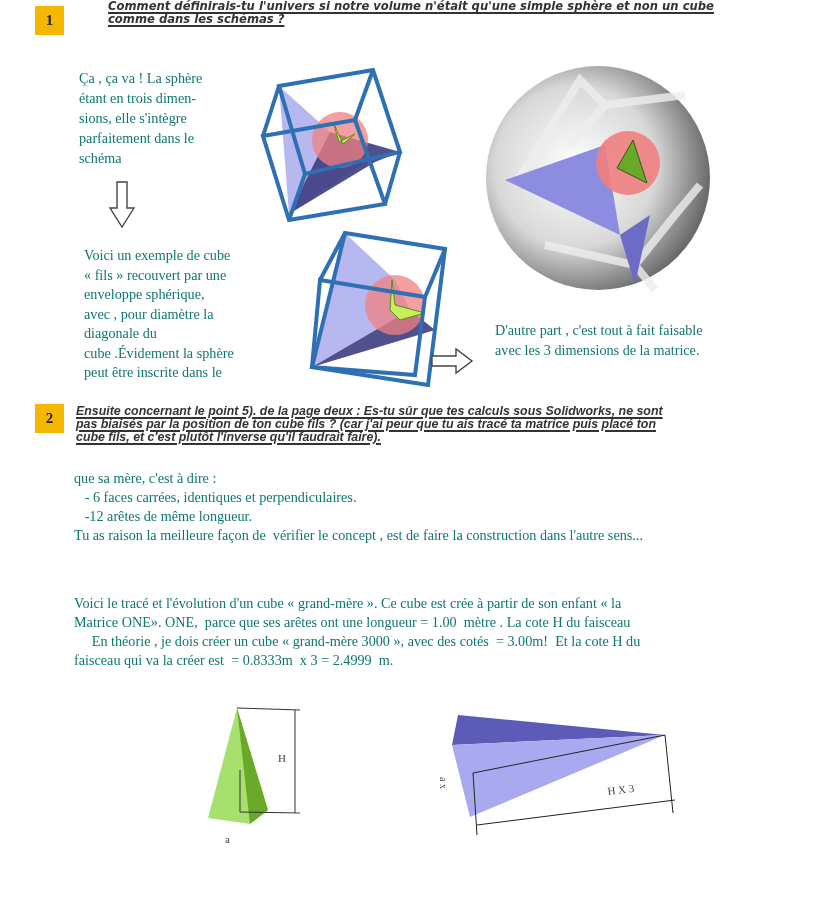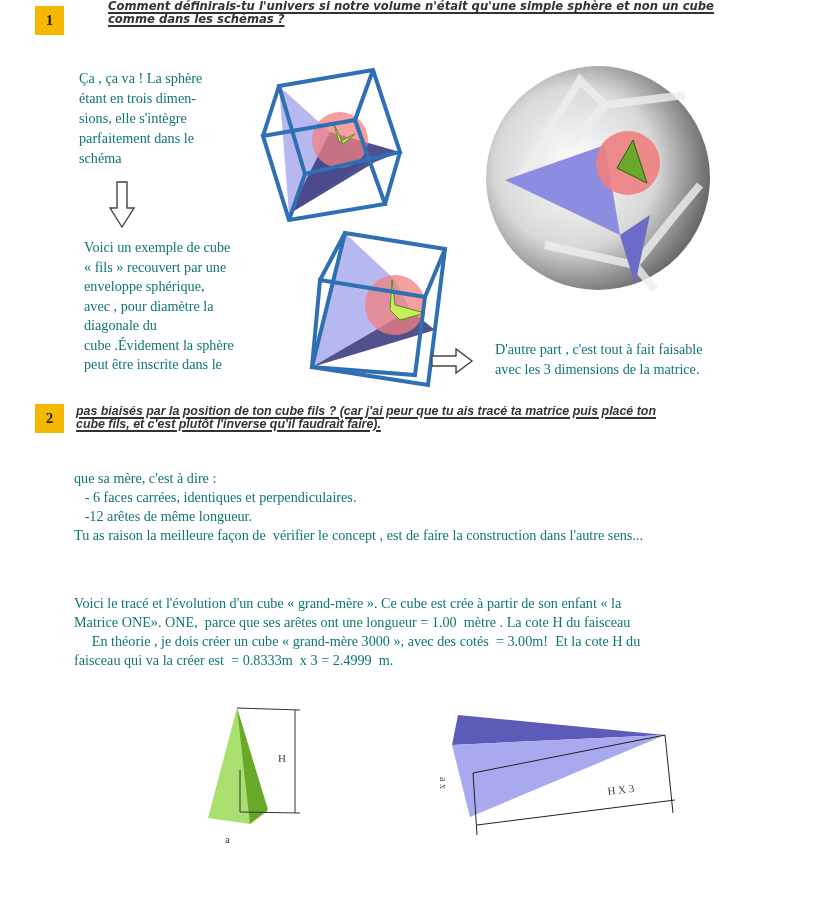--- a/index.html
+++ b/index.html
@@ -27,21 +27,21 @@
   <div>étant en trois dimen-</div>
   <div>sions,  elle s'intègre</div>
   <div>parfaitement dans le</div>
   <div>schéma</div>
 </div>
 
 <svg class="abs" style="left:108px;top:180px;" width="28" height="50">
   <path d="M9 2 H19 V28 H26 L14 47 L2 28 H9 Z" fill="#fff" stroke="#444" stroke-width="1.4"></path>
 </svg>
 
-<div class="abs serif lines" style="left:84px;top:238px;line-height:19.5px;">
+<div class="abs serif lines" style="left:84px;top:246px;line-height:19.5px;">
   <div>Voici un exemple de cube</div>
   <div>« fils » recouvert par une</div>
   <div>enveloppe sphérique,</div>
   <div>avec , pour diamètre la</div>
   <div>diagonale du</div>
   <div>cube .Évidement la sphère</div>
   <div>peut  être inscrite dans le</div>
 </div>
 
 <svg class="abs" style="left:255px;top:62px;" width="150" height="160">
@@ -90,29 +90,30 @@
     <polyline points="120,40 85,80"></polyline>
     <polyline points="150,200 190,150 215,120"></polyline>
     <polyline points="60,180 150,200 170,225"></polyline>
   </g>
   <polygon points="20,115 120,80 135,170" fill="#8c8ce0"></polygon>
   <polygon points="135,170 165,150 150,220" fill="#6c6cc8"></polygon>
   <circle cx="143" cy="98" r="32" fill="#f08080" opacity="0.9"></circle>
   <polygon points="148,75 162,118 132,103" fill="#6aa82a" stroke="#2e5a10" stroke-width="1"></polygon>
 </svg>
 
-<div class="abs serif lines" style="left:495px;top:320px;line-height:20px;margin-top:19px;">
+<div class="abs serif lines" style="left:495px;top:320px;line-height:20px;">
   <div>D'autre part , c'est tout à fait faisable</div>
   <div>avec les 3 dimensions de la matrice.</div>
 </div>
 
 <div class="badge" style="left:35px;top:404px;">
     <span>2</span>
   </div>
 <div class="qtitle" style="left:76px;top:405px;font-family:'Liberation Sans',sans-serif;font-size:12.4px;line-height:13px;">
+  <div>Ensuite concernant le point 5). de la page deux : Es-tu sûr que tes calculs sous Solidworks, ne sont</div>
   <div>pas biaisés par la position de ton cube fils ? (car j'ai peur que tu ais tracé ta matrice puis placé ton</div>
   <div>cube fils, et c'est plutôt l'inverse qu'il faudrait faire).</div>
 </div>
 
 <div class="abs serif lines" style="left:74px;top:469px;line-height:19px;">
   <div style="white-space:pre;">que sa mère, c'est à dire :</div>
   <div style="white-space:pre;">   - 6 faces carrées, identiques et perpendiculaires.</div>
   <div style="white-space:pre;">   -12 arêtes de même longueur.</div>
   <div style="white-space:pre;">Tu as raison la meilleure façon de  vérifier le concept , est de faire la construction dans l'autre sens...</div>
 </div>

